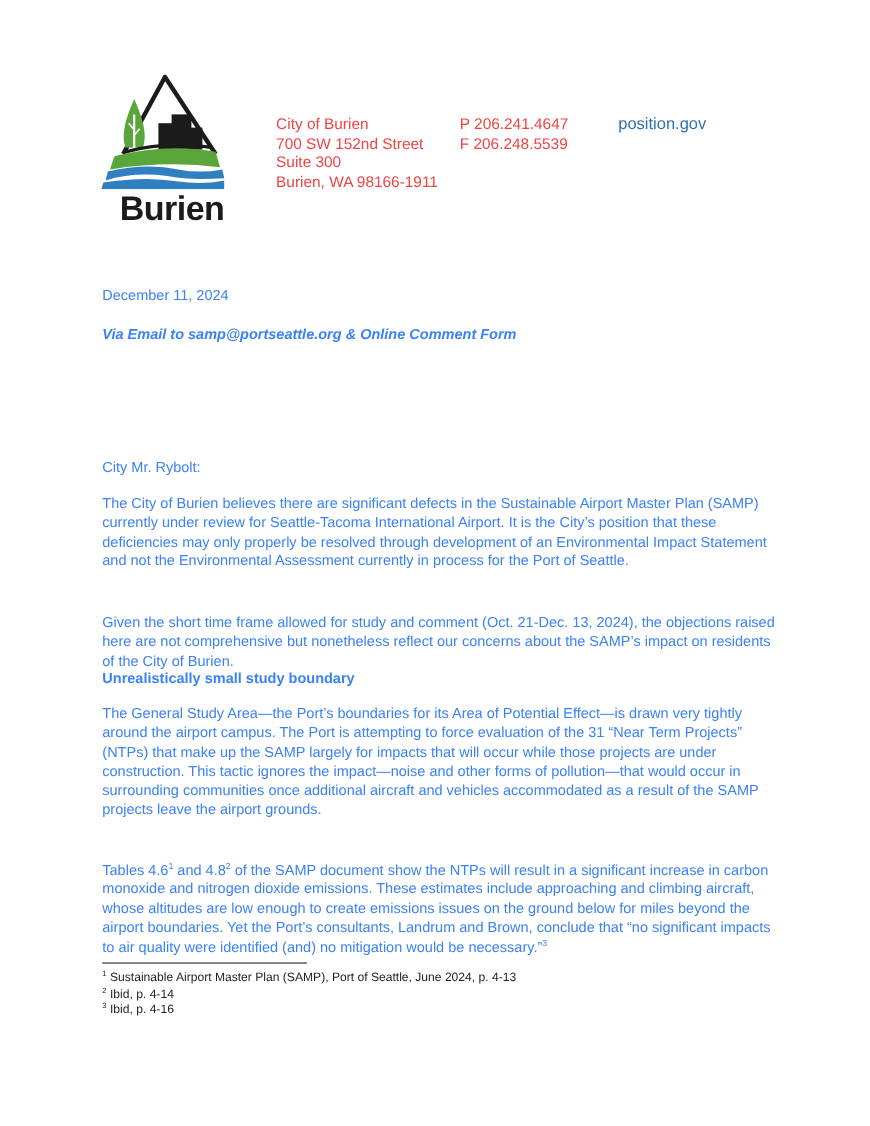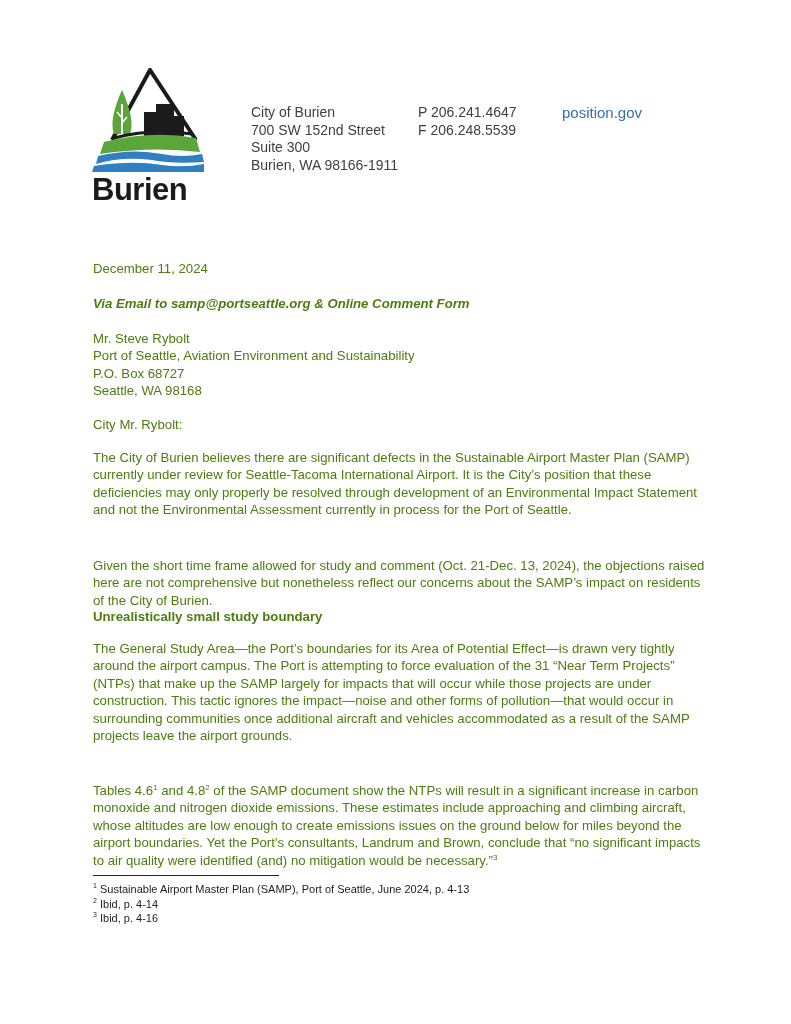--- a/index.html
+++ b/index.html
@@ -1,31 +1,31 @@
 <!DOCTYPE html>
 <html><head>
 <meta charset="utf-8">
 <style>
   html, body { margin: 0; padding: 0; background: #ffffff; }
   body { width: 791px; height: 1024px; position: relative; overflow: hidden;
          font-family: "Liberation Sans", sans-serif; color: #1a1a1a; }
   .page { position: absolute; left: 0; top: 0; width: 791px; height: 1024px; }
 
   .logo { position: absolute; left: 92px; top: 68px; width: 112px; height: 138px; }
-  .logo-word { position: absolute; left: 0; top: 104px; width: 112px; text-align: left;
+  .logo-word { position: absolute; left: 0; top: 104px; width: 112px; text-align: right;
                font-family: "Liberation Sans", sans-serif; font-weight: bold; font-size: 31px;
                color: #1b1b1b; letter-spacing: -0.5px; }
 
-  .letterhead { position: absolute; top: 104px; font-size: 14px; line-height: 17.5px; color: #404040; }
+  .letterhead { position: absolute; top: 104px; font-size: 14px; line-height: 17.5px; color: #ef4444; }
   .lh-addr { left: 251px; }
   .lh-phone { left: 418px; }
   .lh-web { left: 562px; color: #2f6fb3; font-size: 15px; }
   .lh-addr div:first-child { font-weight: normal; }
 
-  .body-text { position: absolute; left: 93px; width: 620px; font-size: 13.2px; line-height: 17.4px; color: #4d7c0f; }
+  .body-text { position: absolute; left: 93px; width: 620px; font-size: 13.2px; line-height: 17.4px; color: #3b82f6; }
   .date { top: 260px; }
   .via { top: 295px; font-weight: bold; font-style: italic; }
   .recipient { top: 330px; }
   .salutation { top: 416px; }
   .p1 { top: 449px; }
   .p2 { top: 539px; margin-top: 18px; }
   .heading { top: 608px; font-weight: bold; }
   .p3 { top: 640px; }
   .p4 { top: 782px; }
   sup { font-size: 8px; line-height: 0; vertical-align: super; }
@@ -71,26 +71,20 @@
   </div>
   <div class="letterhead lh-phone">
     <div>P 206.241.4647</div>
     <div>F 206.248.5539</div>
   </div>
   <div class="letterhead lh-web">position.gov</div>
 
   <div class="body-text date">December 11, 2024</div>
   <div class="body-text via">Via Email to samp@portseattle.org &amp; Online Comment Form</div>
 
-  <div class="body-text recipient">
-    <div>Mr. Steve Rybolt</div>
-    <div>Port of Seattle, Aviation Environment and Sustainability</div>
-    <div>P.O. Box 68727</div>
-    <div>Seattle, WA 98168</div>
-  </div>
 
   <div class="body-text salutation">City Mr. Rybolt:</div>
   <div class="body-text p1">The City of Burien believes there are significant defects in the Sustainable Airport Master Plan (SAMP) currently under review for Seattle-Tacoma International Airport. It is the City’s position that these deficiencies may only properly be resolved through development of an Environmental Impact Statement and not the Environmental Assessment currently in process for the Port of Seattle.</div>
   <div class="body-text p2">Given the short time frame allowed for study and comment (Oct. 21-Dec. 13, 2024), the objections raised here are not comprehensive but nonetheless reflect our concerns about the SAMP’s impact on residents of the City of Burien.</div>
   <div class="body-text heading">Unrealistically small study boundary</div>
   <div class="body-text p3">The General Study Area—the Port’s boundaries for its Area of Potential Effect—is drawn very tightly around the airport campus. The Port is attempting to force evaluation of the 31 “Near Term Projects” (NTPs) that make up the SAMP largely for impacts that will occur while those projects are under construction. This tactic ignores the impact—noise and other forms of pollution—that would occur in surrounding communities once additional aircraft and vehicles accommodated as a result of the SAMP projects leave the airport grounds.</div>
   <div class="body-text p4"><span>Tables 4.6</span><sup>1</sup><span> and 4.8</span><sup>2</sup><span> of the SAMP document show the NTPs will result in a significant increase in carbon monoxide and nitrogen dioxide emissions. These estimates include approaching and climbing aircraft, whose altitudes are low enough to create emissions issues on the ground below for miles beyond the airport boundaries. Yet the Port’s consultants, Landrum and Brown, conclude that “no significant impacts to air quality were identified (and) no mitigation would be necessary.”</span><sup>3</sup></div>
 
   <div class="fn-rule"></div>
   <div class="footnotes">

